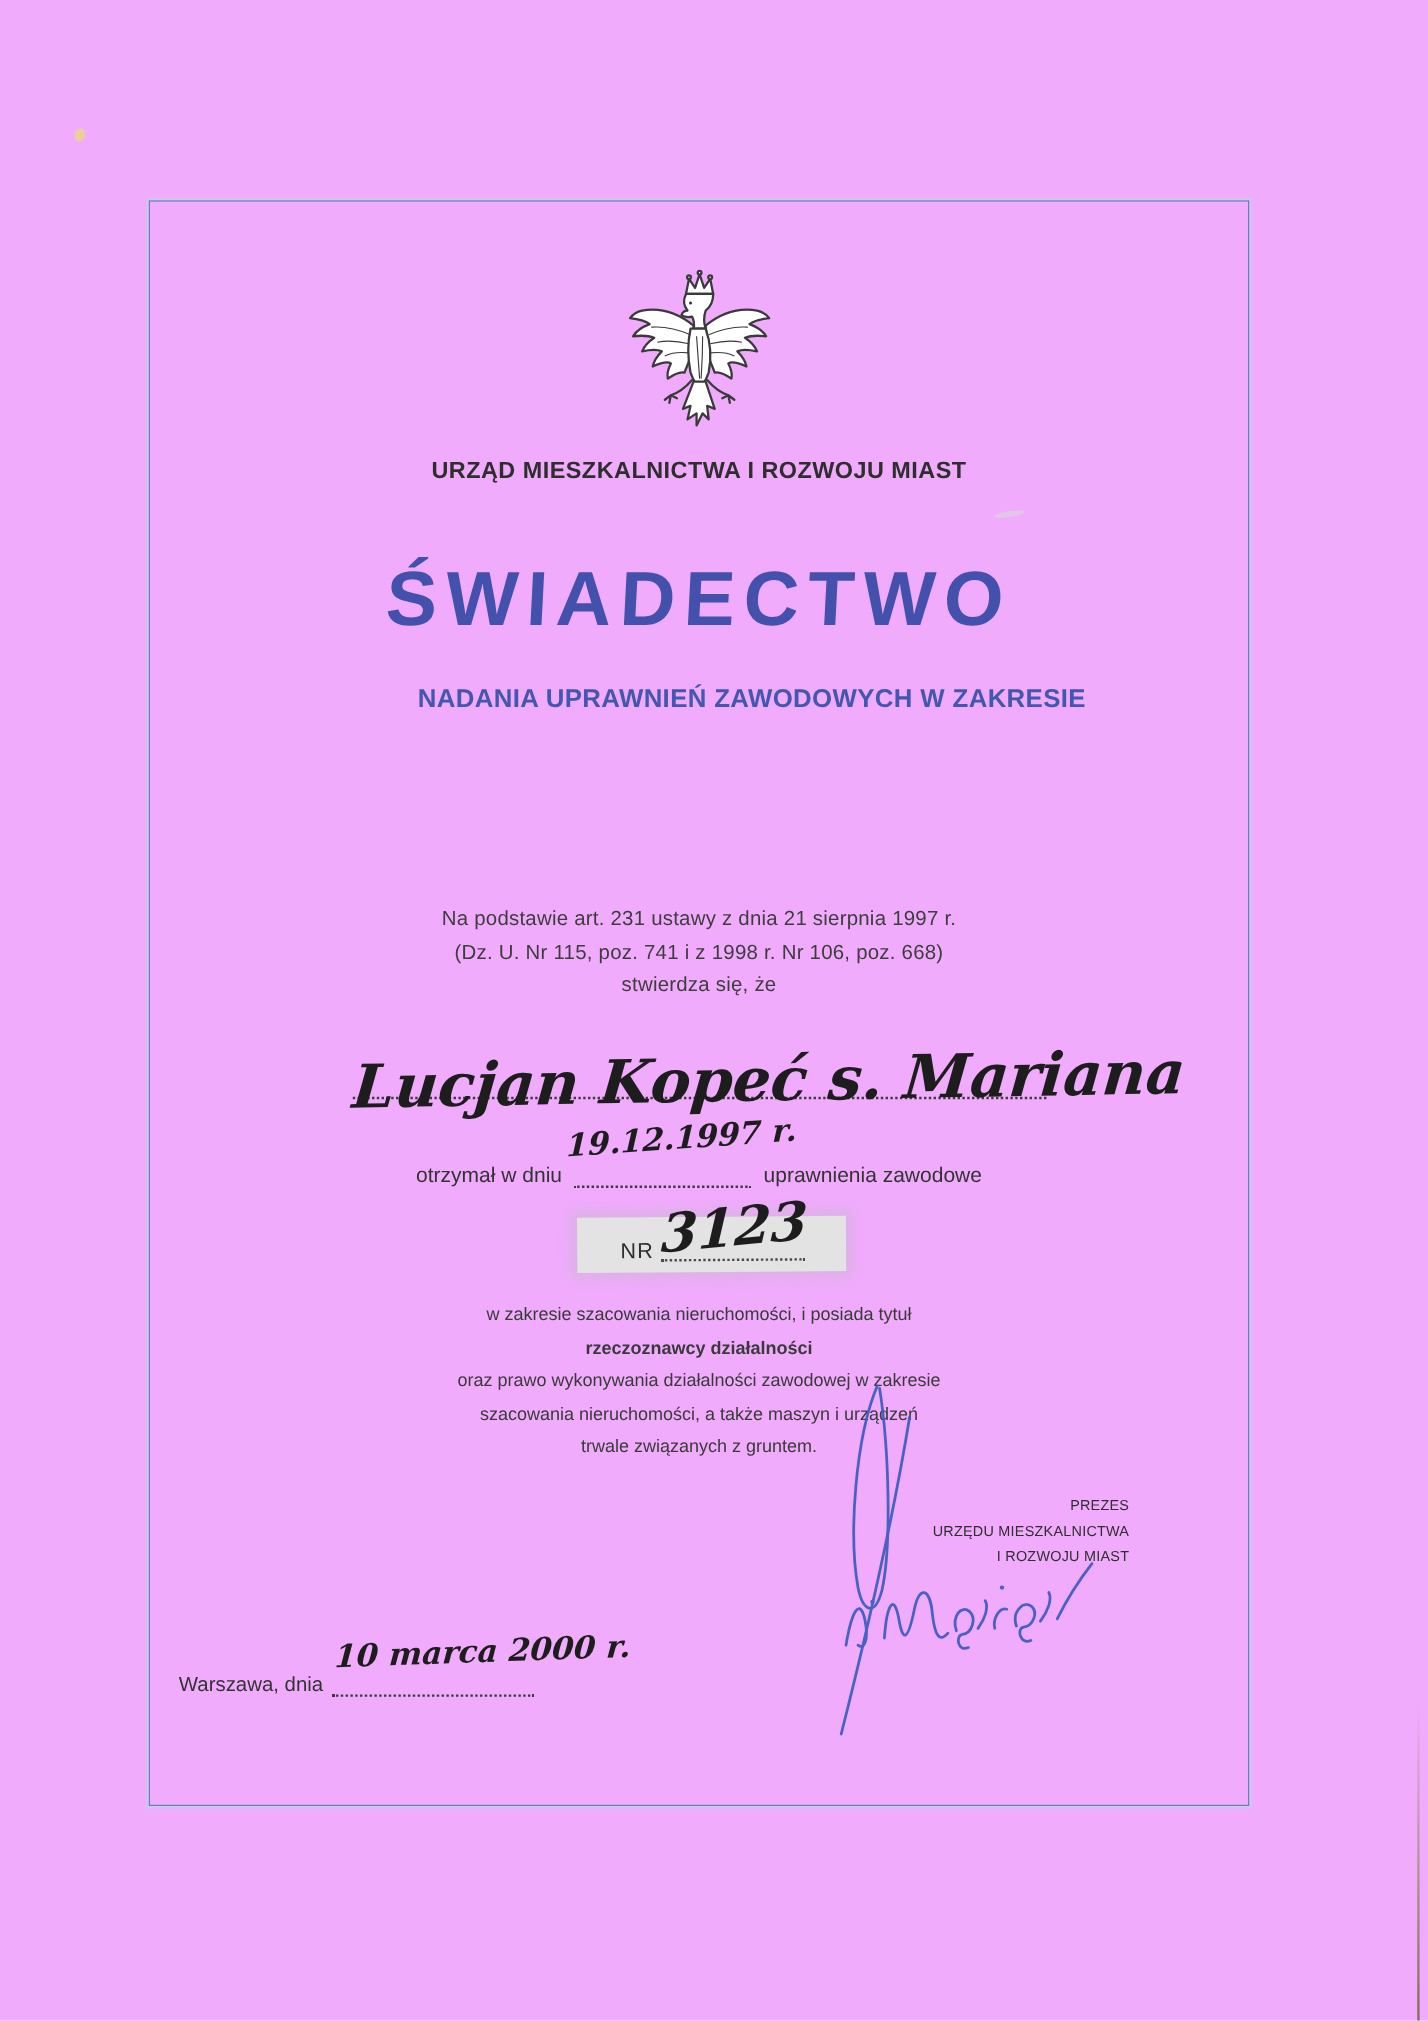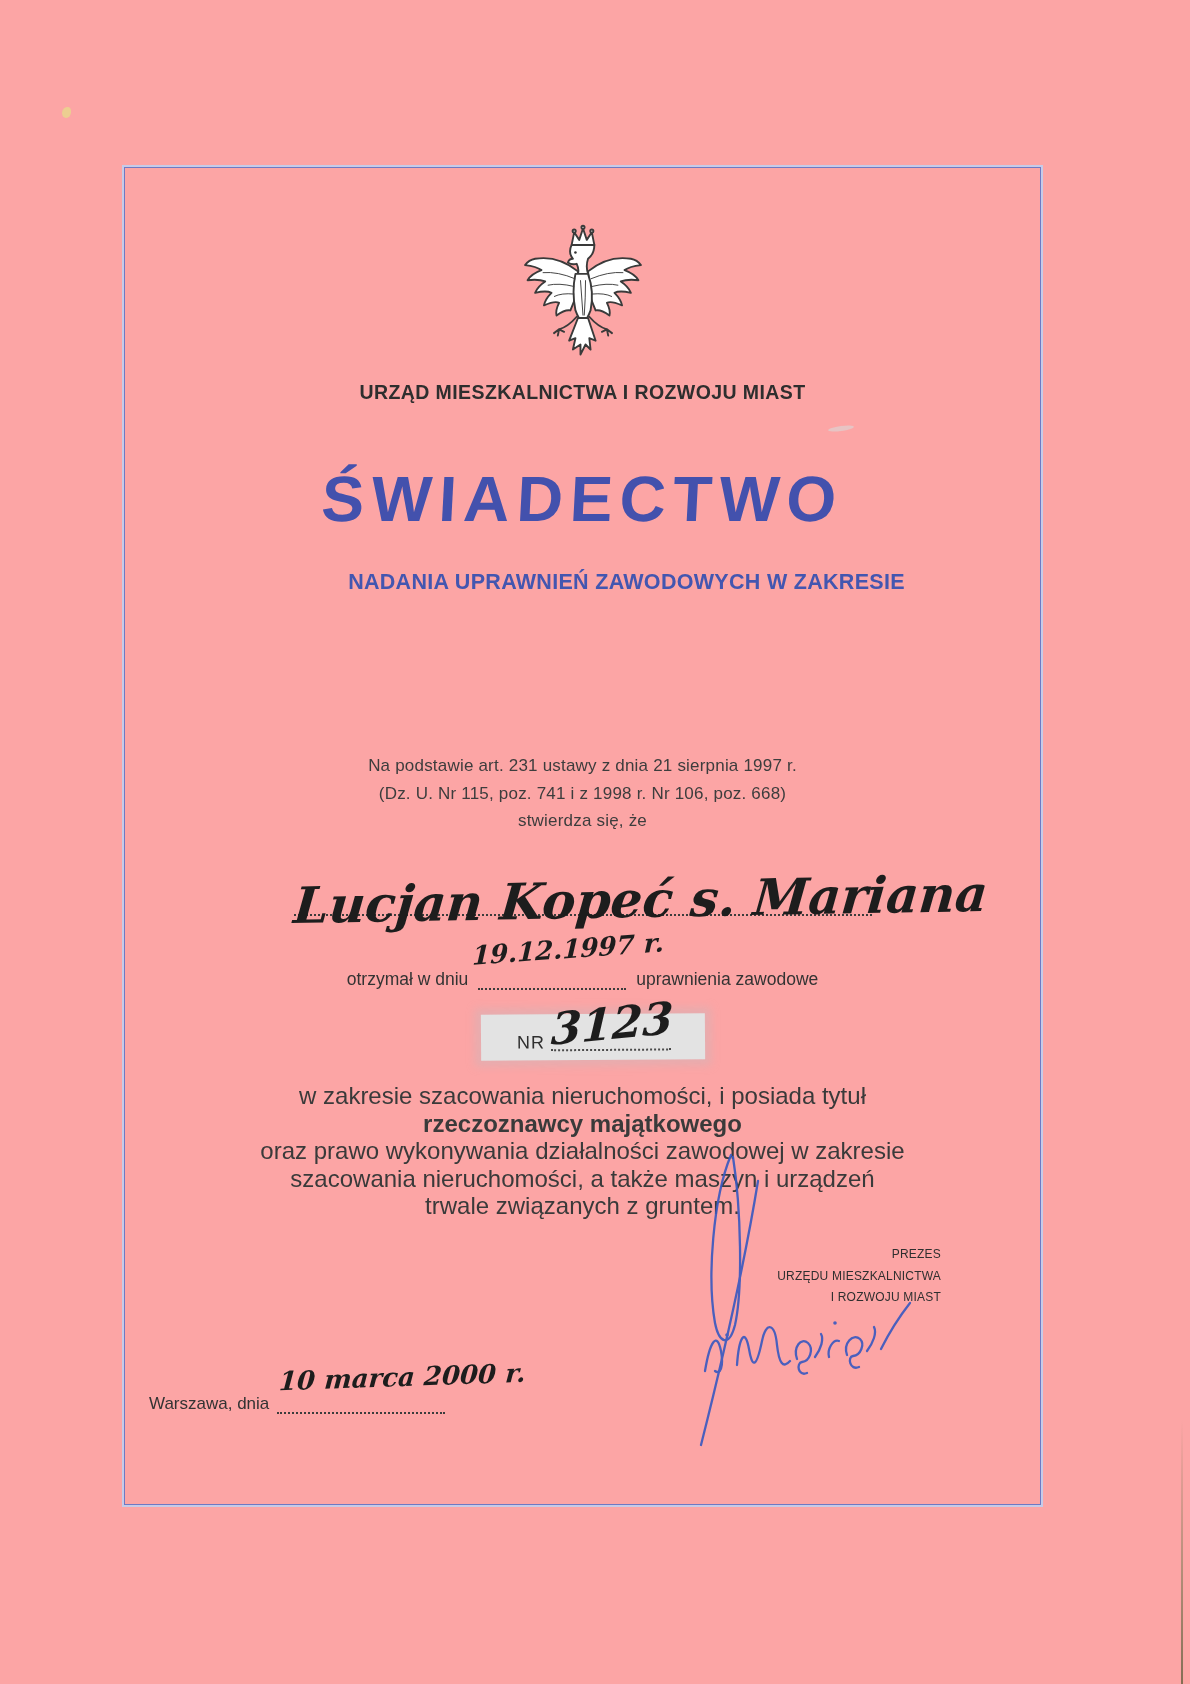--- a/index.html
+++ b/index.html
@@ -1,17 +1,17 @@
 <!DOCTYPE html>
 <html style="--title-blue: #4351ad; --subtitle-blue: #4356b0; --frame-blue: #7079c2; --frame-halo: #c6cbe8; --ink-black: #1d1d1d; --signature-ink: #3b5ac0; --nr-box-bg: #e3e3e3;"><head>
 <meta charset="utf-8">
 <style>
   html,body{margin:0;padding:0;background:#ffffff;}
   .page{
-    position:relative;width:1190px;height:1684px;background:#fca5a5;
+    position:relative;width:1190px;height:1684px;background:#f0abfc;
     font-family:"Liberation Sans",sans-serif;overflow:hidden;
   }
   
   .speck{position:absolute;left:62px;top:107px;width:9px;height:11px;background:#e9d58d;border-radius:60% 40% 55% 45%;opacity:.85;}
   .smudge{position:absolute;left:828px;top:426px;width:26px;height:5px;background:#d9d9d9;border-radius:50%;opacity:.6;transform:rotate(-8deg);}
   .edge-line{position:absolute;left:1181px;top:1420px;width:2px;height:264px;background:linear-gradient(to bottom,rgba(185,169,143,0),rgba(152,134,103,.7) 55%,rgba(120,104,75,.9));}
   
   .frame-outer{
     position:absolute;left:122px;top:165px;width:921px;height:1342px;
     border:2px solid var(--frame-halo,#c6cbe8);box-sizing:border-box;
@@ -62,21 +62,21 @@
   .nr-box{
     top:846px;left:50%;transform:translateX(calc(-50% + 10px)) rotate(-.4deg);
     width:224px;height:46px;background:var(--nr-box-bg,#e3e3e3);
     box-shadow:0 0 9px 6px rgba(188,188,195,.35);
     display:flex;align-items:flex-end;box-sizing:border-box;padding:0 0 9px 36px;
   }
   .nr-label{font-size:18px;color:#2f2f2f;letter-spacing:1px;line-height:1;}
   .nr-dots{width:120px;height:15px;margin-left:6px;border-bottom:2px dotted #4a4a4a;}
   .nr-value{position:absolute;left:70px;top:-16px;font-size:44px;transform:rotate(-5deg) skewX(-8deg);}
   .body-text{
-    top:914px;width:100%;text-align:center;font-size:24px;line-height:27.5px;color:#3a3a3a;
+    top:914px;width:100%;text-align:center;font-size:15px;line-height:27.5px;color:#3a3a3a;
   }
   .bold-line{font-weight:bold;}
   .signatory{
     top:1076px;left:552px;width:264px;text-align:right;
     font-size:12px;line-height:21.5px;color:#2f2f2f;letter-spacing:.2px;
   }
   .signature-svg{left:530px;top:970px;width:350px;height:430px;}
   .place-row{
     top:1226px;left:24px;display:flex;align-items:flex-end;gap:8px;
     font-size:17px;color:#333;
@@ -147,21 +147,21 @@
       </div>
 
       <div class="abs nr-box">
         <span class="nr-label">NR</span>
         <span class="nr-dots"></span>
         <span class="script nr-value">3123</span>
       </div>
 
       <div class="abs body-text">
         <div>w zakresie szacowania nieruchomości, i posiada  tytuł</div>
-        <div class="bold-line">rzeczoznawcy majątkowego</div>
+        <div class="bold-line">rzeczoznawcy działalności</div>
         <div>oraz prawo wykonywania działalności zawodowej w zakresie</div>
         <div>szacowania nieruchomości, a także maszyn i urządzeń</div>
         <div>trwale związanych z gruntem.</div>
       </div>
 
       <div class="abs signatory">
         <div>PREZES</div>
         <div>URZĘDU MIESZKALNICTWA</div>
         <div>I ROZWOJU MIAST</div>
       </div>

